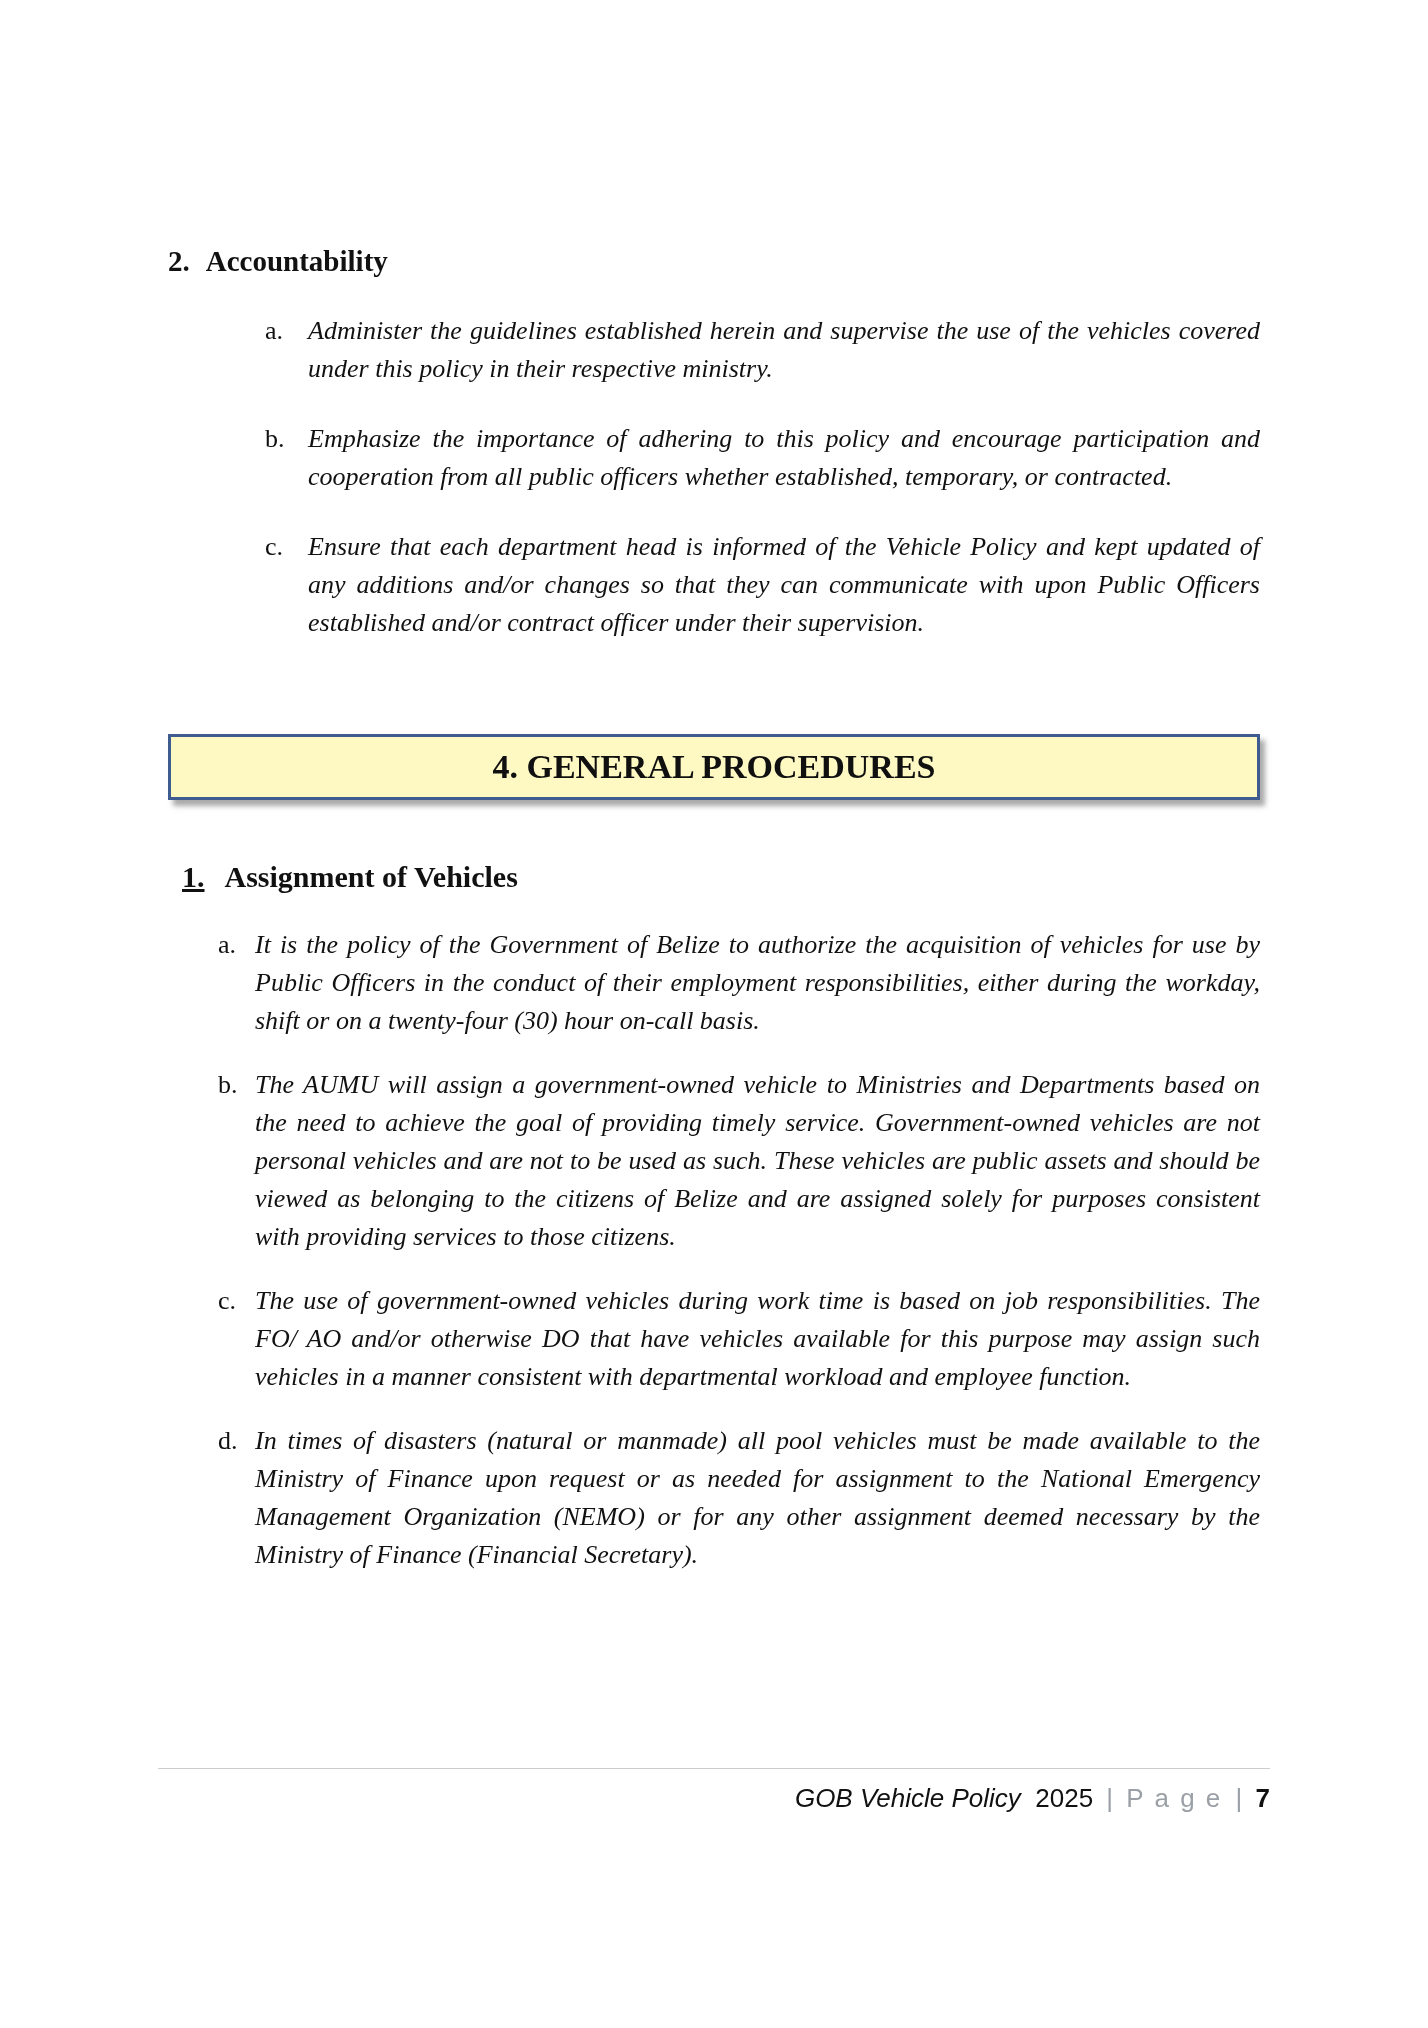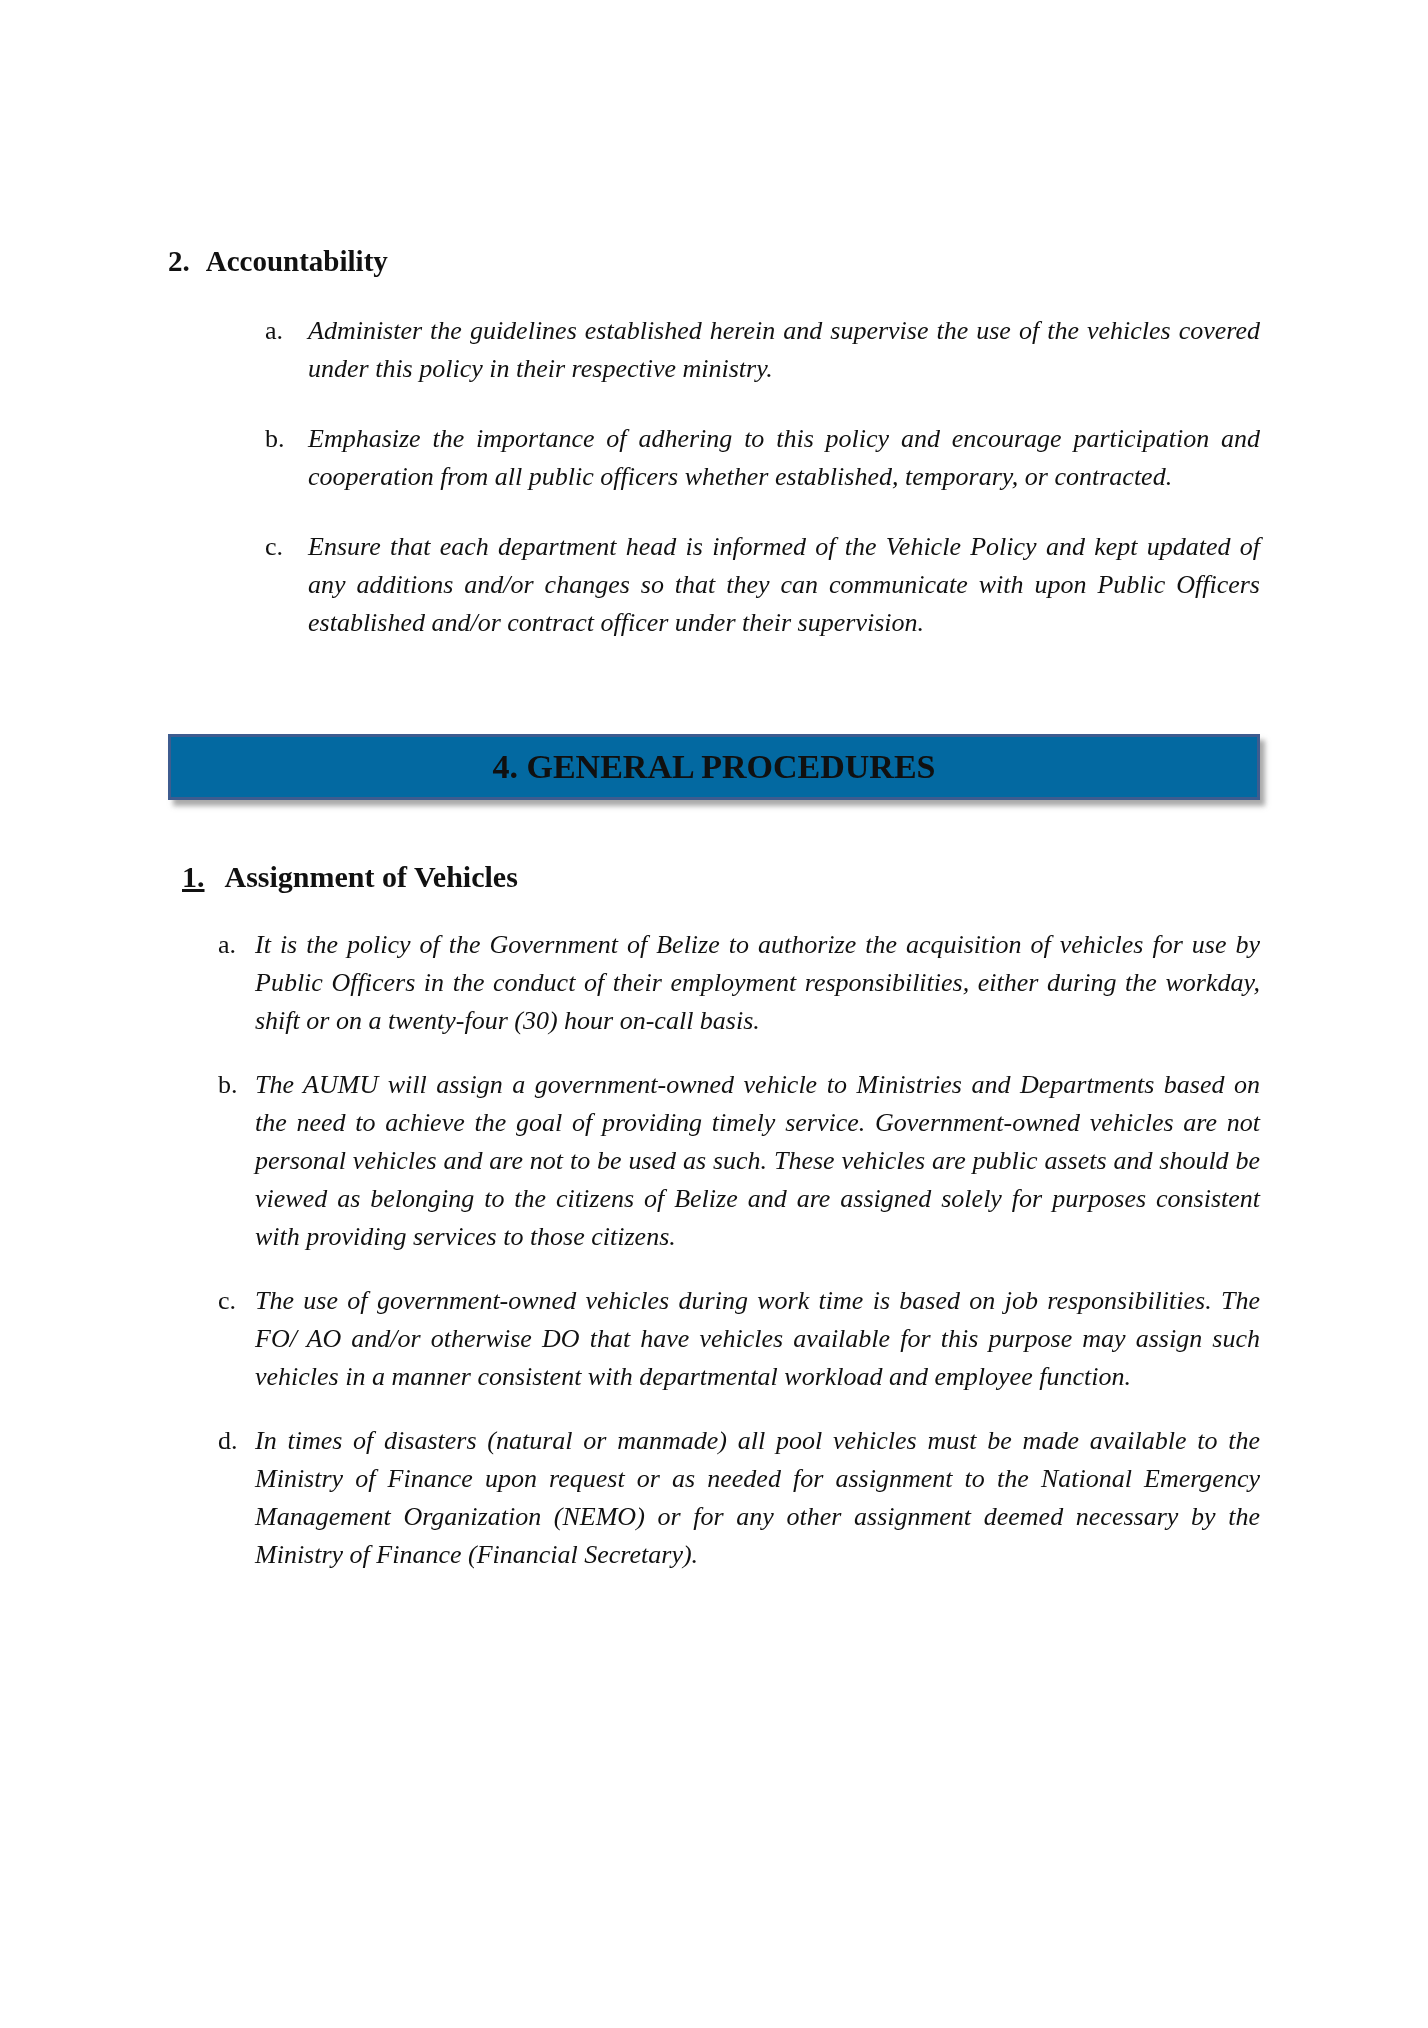--- a/index.html
+++ b/index.html
@@ -56,21 +56,21 @@
     flex: 1;
     text-align: justify;
     line-height: 38px;
     font-style: italic;
   }
 
   
   .banner {
     margin-top: 92px;
     height: 60px;
-    background: #0369a1;
+    background: #fef9c3;
     border: 3px solid #3E5C8F;
     box-shadow: 5px 6px 5px rgba(100,100,100,0.55);
     display: flex;
     align-items: center;
     justify-content: center;
     font-size: 34px;
     font-weight: bold;
     color: #101010;
   }
 
@@ -159,13 +159,21 @@
         <span class="item-text">The use of government-owned vehicles during work time is based on job responsibilities. The FO/ AO and/or otherwise DO that have vehicles available for this purpose may assign such vehicles in a manner consistent with departmental workload and employee function.</span>
       </div>
       <div class="list-item">
         <span class="marker">d.</span>
         <span class="item-text">In times of disasters (natural or manmade) all pool vehicles must be made available to the Ministry of Finance upon request or as needed for assignment to the National Emergency Management Organization (NEMO) or for any other assignment deemed necessary by the Ministry of Finance (Financial Secretary).</span>
       </div>
     </div>
 
   </div>
 
+  <div class="footer">
+    <span class="doc-title">GOB Vehicle Policy</span>
+    <span class="year">&nbsp;<span>2025</span></span>
+    <span class="sep">|</span>
+    <span class="page-word">P a g e</span>
+    <span class="sep">|</span>
+    <span class="page-num">7</span>
+  </div>
 </div>
 
 </body></html>

